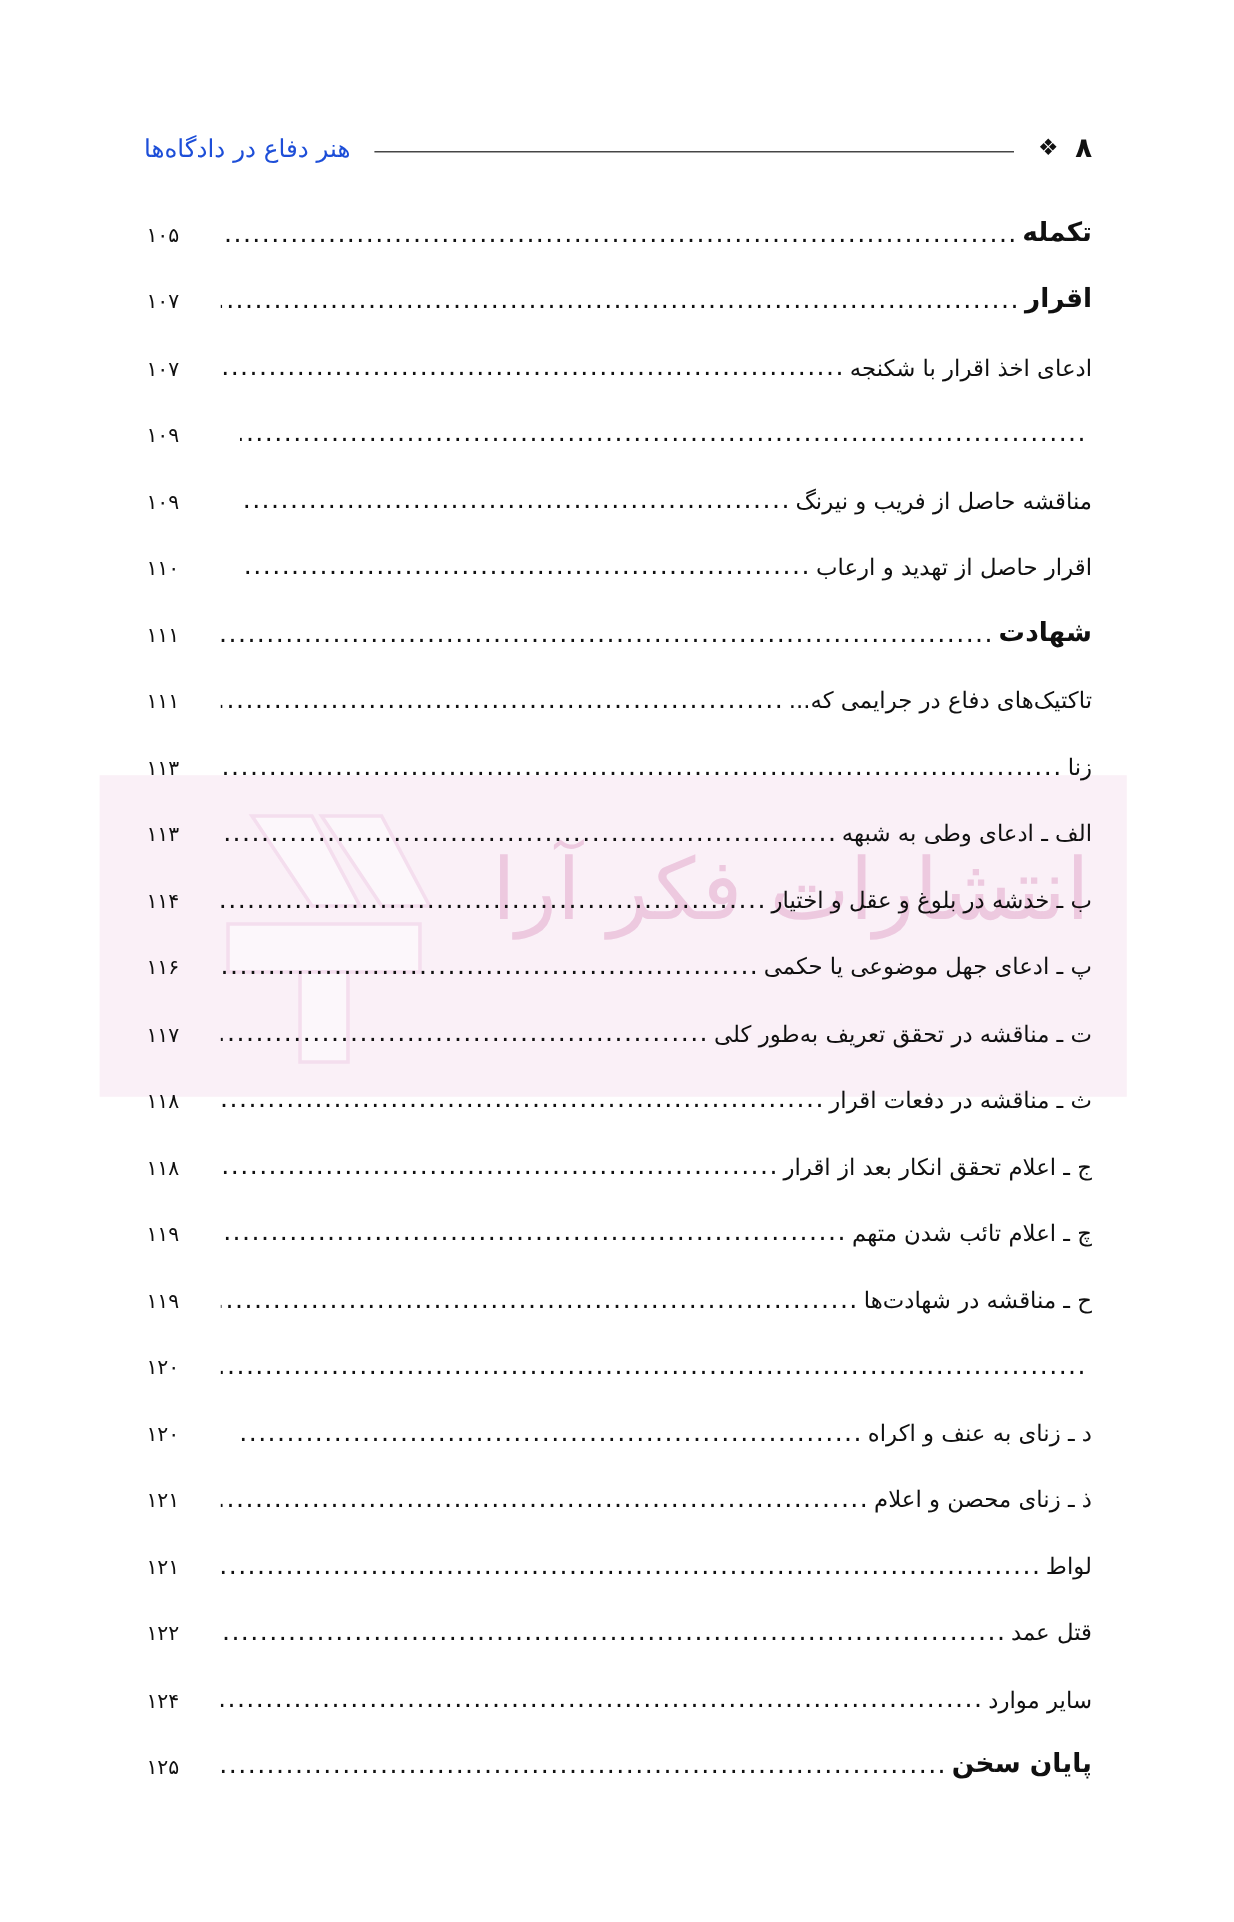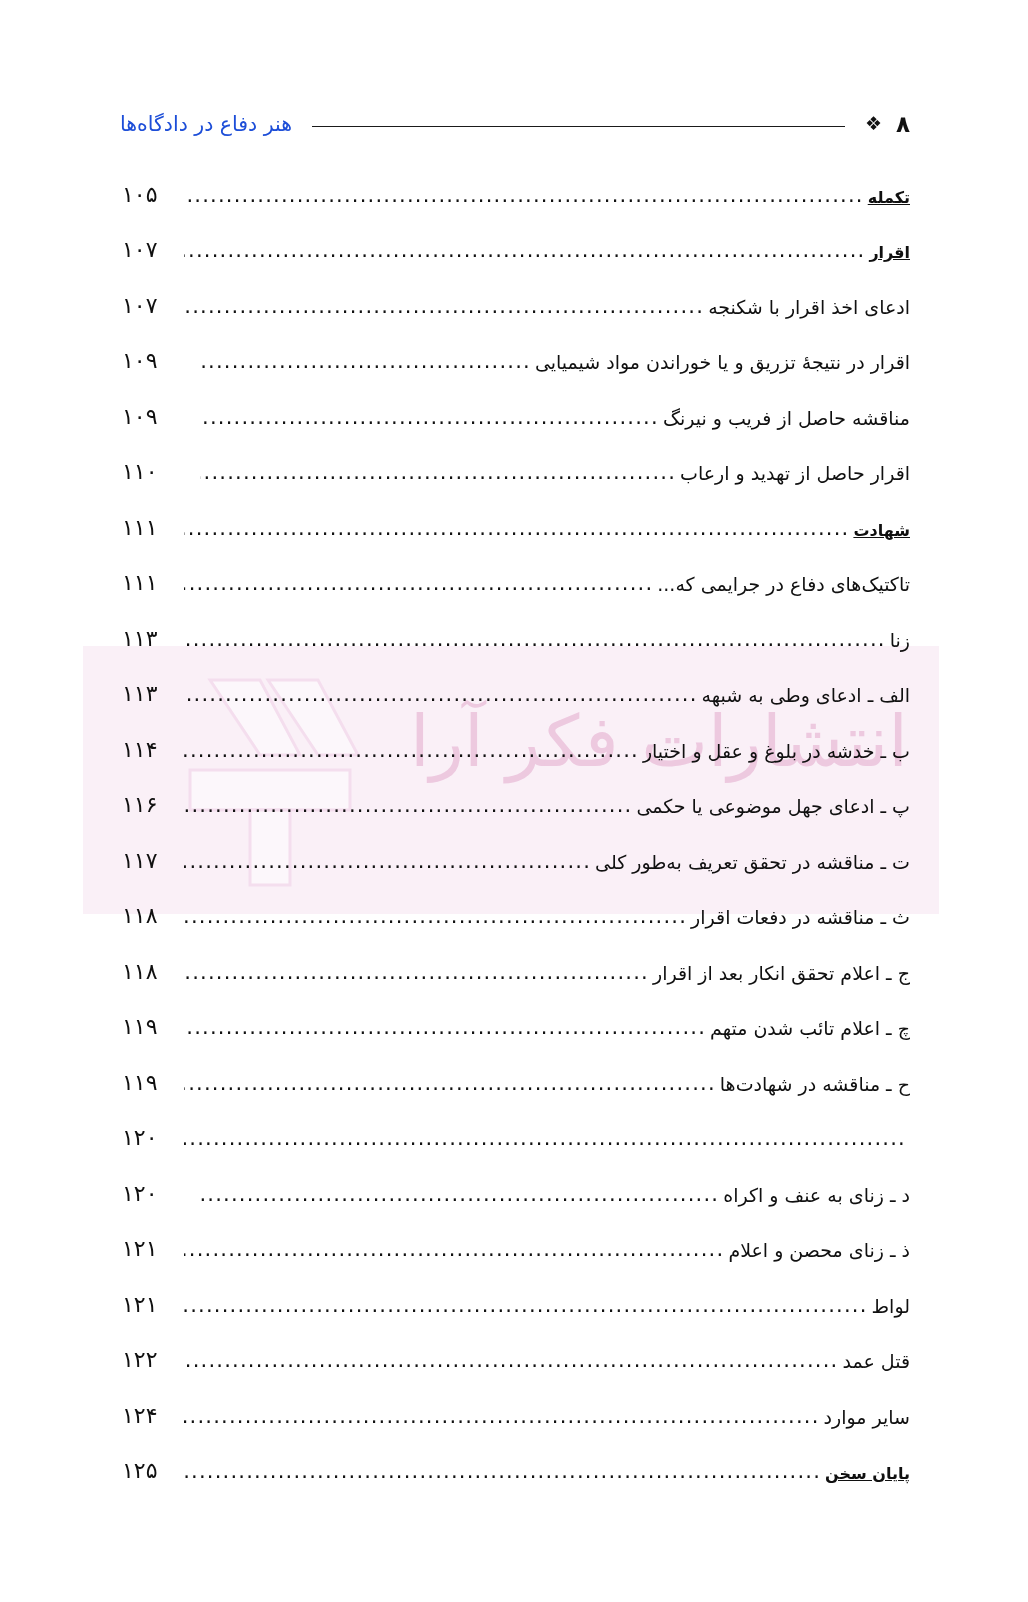--- a/index.html
+++ b/index.html
@@ -79,36 +79,35 @@
   }
   .toc-label {
     font-size: 19px;
     line-height: 1;
     color: #101010;
     padding-bottom: 12px;
     flex: 0 0 auto;
   }
   .toc-row.bold .toc-label {
     font-weight: bold;
-    font-size: 16px;
-    text-decoration: underline;
+    font-size: 22px;
   }
   .dots {
     flex: 1 1 auto;
     min-width: 10px;
     overflow: hidden;
     font-size: 21px;
     line-height: 1;
     color: #111;
     padding-bottom: 12px;
     margin: 0 4px;
     letter-spacing: 1.2px;
   }
   .toc-page {
-    font-size: 22px;
+    font-size: 17px;
     line-height: 1;
     color: #101010;
     padding-bottom: 12px;
     flex: 0 0 auto;
     min-width: 58px;
     text-align: left;
     direction: ltr;
     unicode-bidi: isolate;
   }
   .toc-row.bold .toc-page {
@@ -188,21 +187,20 @@
         <span class="toc-label">اقرار</span>
         <span class="dots">........................................................................................................................</span>
         <span class="toc-page">۱۰۷</span>
       </div>
       <div class="toc-row">
         <span class="toc-label">ادعای اخذ اقرار با شکنجه</span>
         <span class="dots">........................................................................................................................</span>
         <span class="toc-page">۱۰۷</span>
       </div>
       <div class="toc-row gap">
-        <span class="toc-label">اقرار در نتیجهٔ تزریق و یا خوراندن مواد شیمیایی</span>
         <span class="dots">........................................................................................................................</span>
         <span class="toc-page">۱۰۹</span>
       </div>
       <div class="toc-row gap">
         <span class="toc-label">مناقشه حاصل از فریب و نیرنگ</span>
         <span class="dots">........................................................................................................................</span>
         <span class="toc-page">۱۰۹</span>
       </div>
       <div class="toc-row gap">
         <span class="toc-label">اقرار حاصل از تهدید و ارعاب</span>

